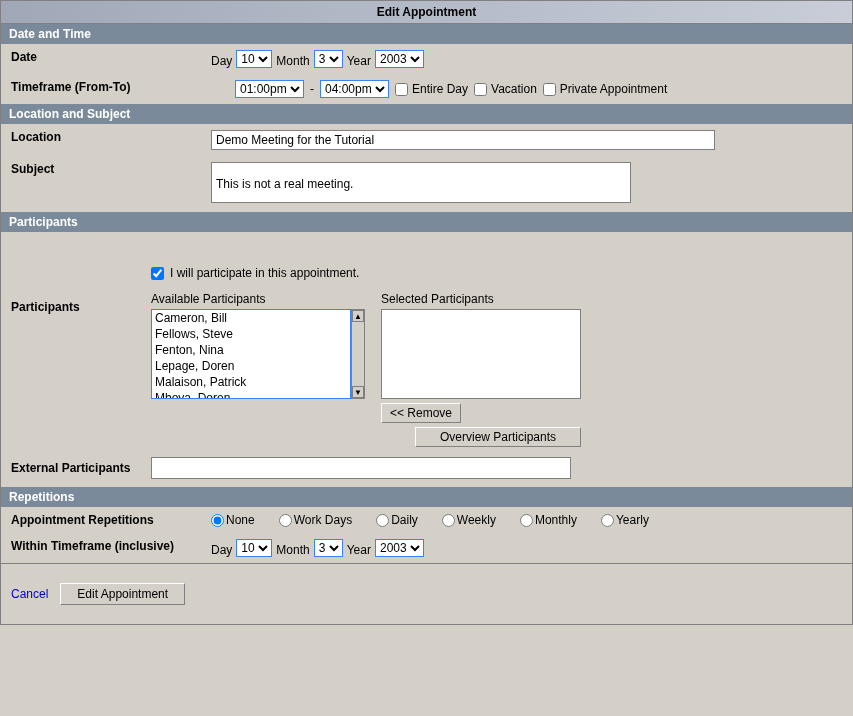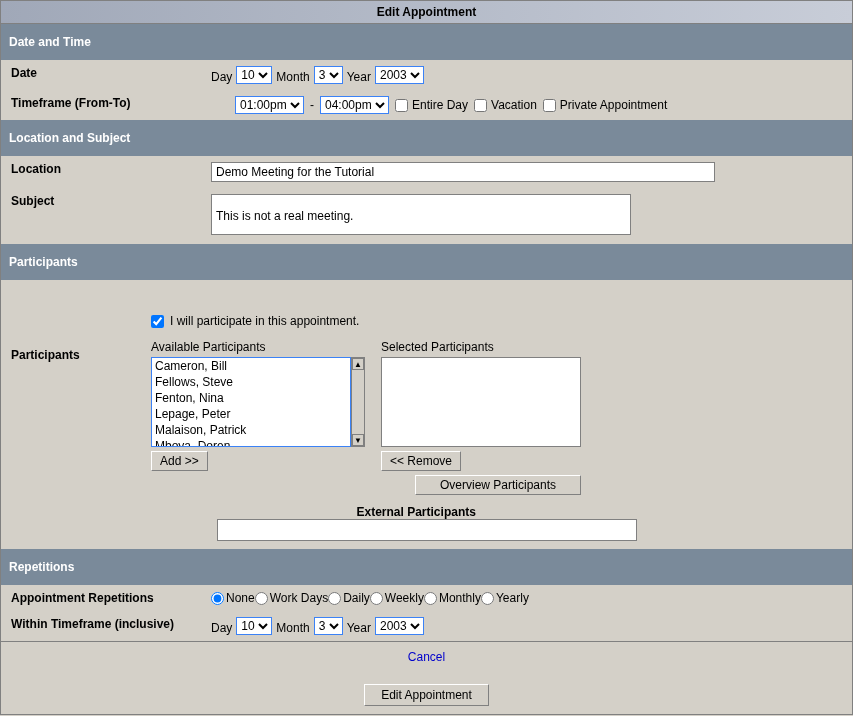--- a/index.html
+++ b/index.html
@@ -20,21 +20,21 @@
       padding: 4px 8px;
       font-size: 12px;
       font-weight: bold;
       color: #000;
       border-bottom: 1px solid #808080;
     }
     .section-header {
       background: #7a8a9a;
       color: #fff;
       font-weight: bold;
-      padding: 11px 8px;
+      padding: 3px 8px;
       font-size: 12px;
     }
     .form-table {
       width: 100%;
       border-collapse: collapse;
       background: #d4d0c8;
     }
     .form-table td {
       padding: 6px 10px;
       vertical-align: top;
@@ -122,35 +122,34 @@
       font-family: Arial, sans-serif;
     }
     .external-input {
       width: 420px;
       padding: 2px 4px;
       height: 22px;
     }
     .radio-group {
       display: flex;
       align-items: center;
-      gap: 0;
+      gap: 24px;
     }
     .radio-item {
       display: flex;
       align-items: center;
       gap: 2px;
     }
     .footer-row {
-      padding: 8px 10px;
-      display: flex;
-      align-items: center;
-      gap: 20px;
+      padding: 19px 10px;
+      display: flex;
+      align-items: center;
+      gap: 12px;
       background: #d4d0c8;
       border-top: 1px solid #808080;
-      flex-direction: column;
     }
     .cancel-link {
       color: #0000cc;
       text-decoration: none;
       font-size: 12px;
       cursor: pointer;
     }
     .edit-appt-button {
       background: #d4d0c8;
       border: 1px solid #808080;
@@ -266,50 +265,47 @@
       <div>
 
         <div style="display:flex; gap:16px;">
           <div>
             <div style="margin-bottom:3px;">Available Participants</div>
             <div style="display:flex;">
               <div class="list-box">
                 <div class="list-item">Cameron, Bill</div>
                 <div class="list-item">Fellows, Steve</div>
                 <div class="list-item">Fenton, Nina</div>
-                <div class="list-item">Lepage, Peter</div>
+                <div class="list-item">Lepage, Doren</div>
                 <div class="list-item">Malaison, Patrick</div>
                 <div class="list-item">Mboya, Doren</div>
 
               </div>
               <div style="width:14px; background:#d4d0c8; border:1px solid #808080; height:90px; display:flex; flex-direction:column; align-items:center; justify-content:space-between;">
                 <div style="width:12px; height:12px; border:1px solid #808080; background:#d4d0c8; display:flex; align-items:center; justify-content:center; font-size:8px;">▲</div>
                 <div style="width:12px; height:12px; border:1px solid #808080; background:#d4d0c8; display:flex; align-items:center; justify-content:center; font-size:8px;">▼</div>
               </div>
-            </div>
-            <div style="margin-top:4px;">
-              <button class="button">Add &gt;&gt;</button>
             </div>
           </div>
 
           <div>
             <div style="margin-bottom:3px;">Selected Participants</div>
             <div class="list-box-right"></div>
             <div style="margin-top:4px;">
               <button class="button">&lt;&lt; Remove</button>
             </div>
             <div class="overview-btn-row">
               <button class="button" style="width:100%;">Overview Participants</button>
             </div>
           </div>
         </div>
       </div>
     </div>
 
-    <div style="display:flex; align-items:center; margin-top:10px;flex-direction:column;">
+    <div style="display:flex; align-items:center; margin-top:10px;">
       <div style="width:140px; font-weight:bold;">External Participants</div>
       <input type="text" class="external-input" value="" style="">
     </div>
   </div>
 
   <div class="section-header">
     <span>Repetitions</span>
   </div>
 
   <table class="form-table">

